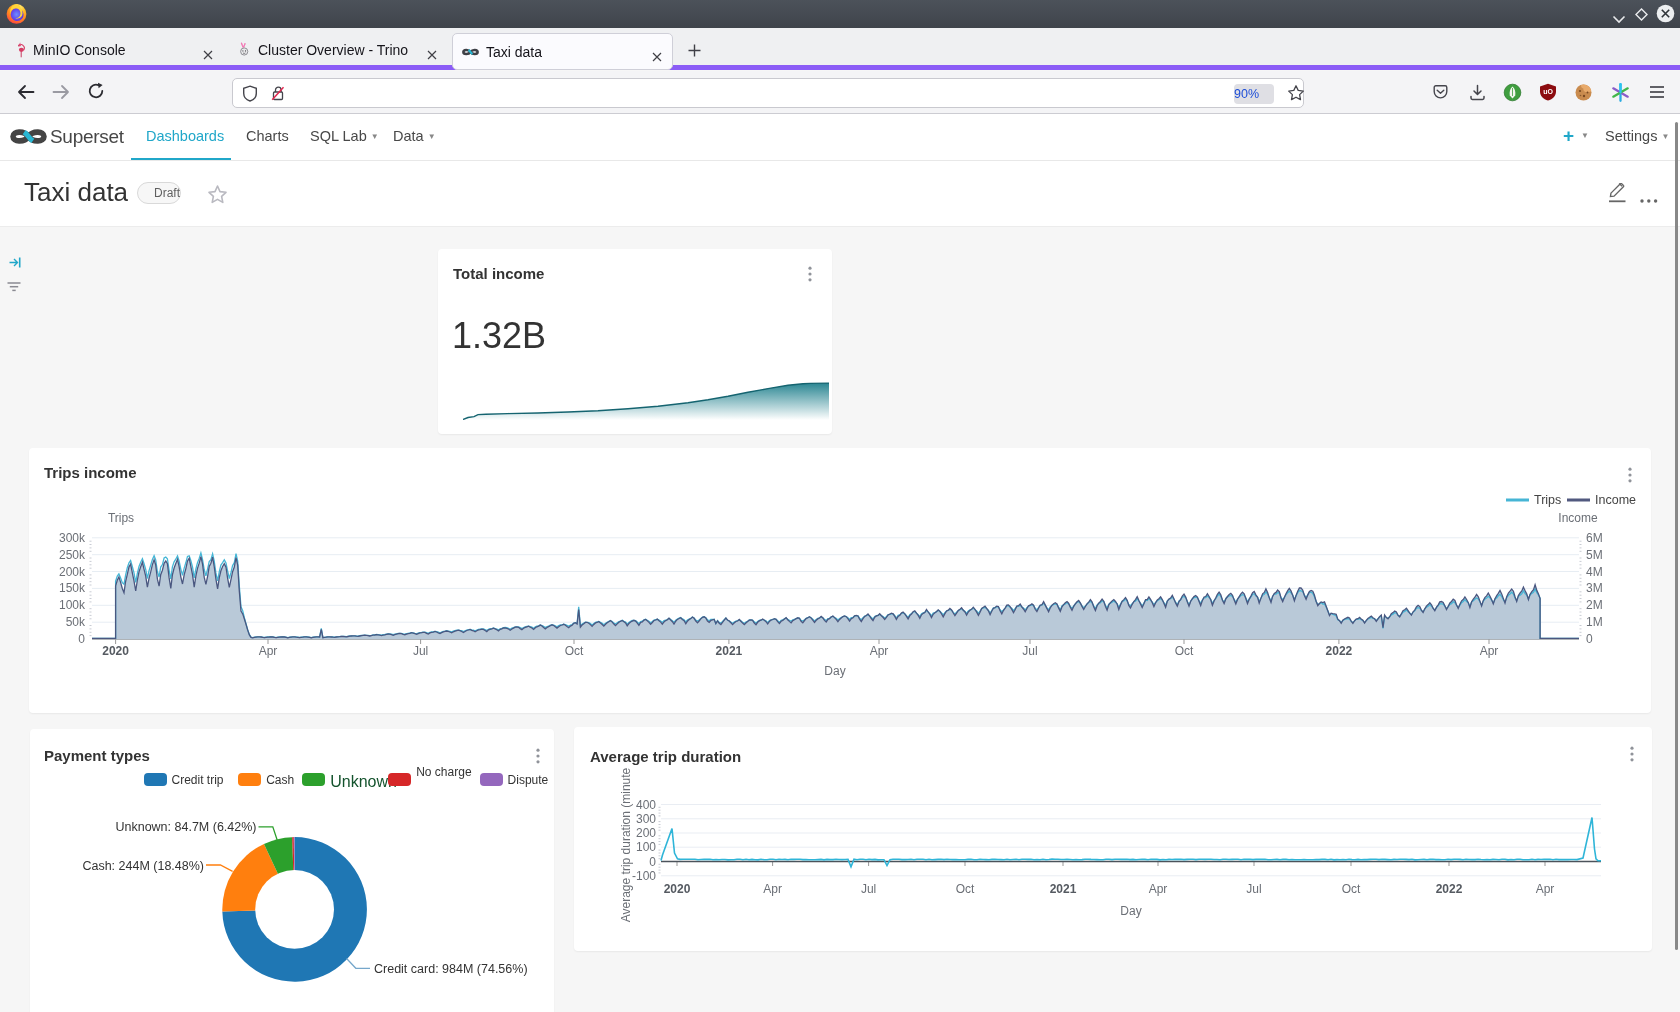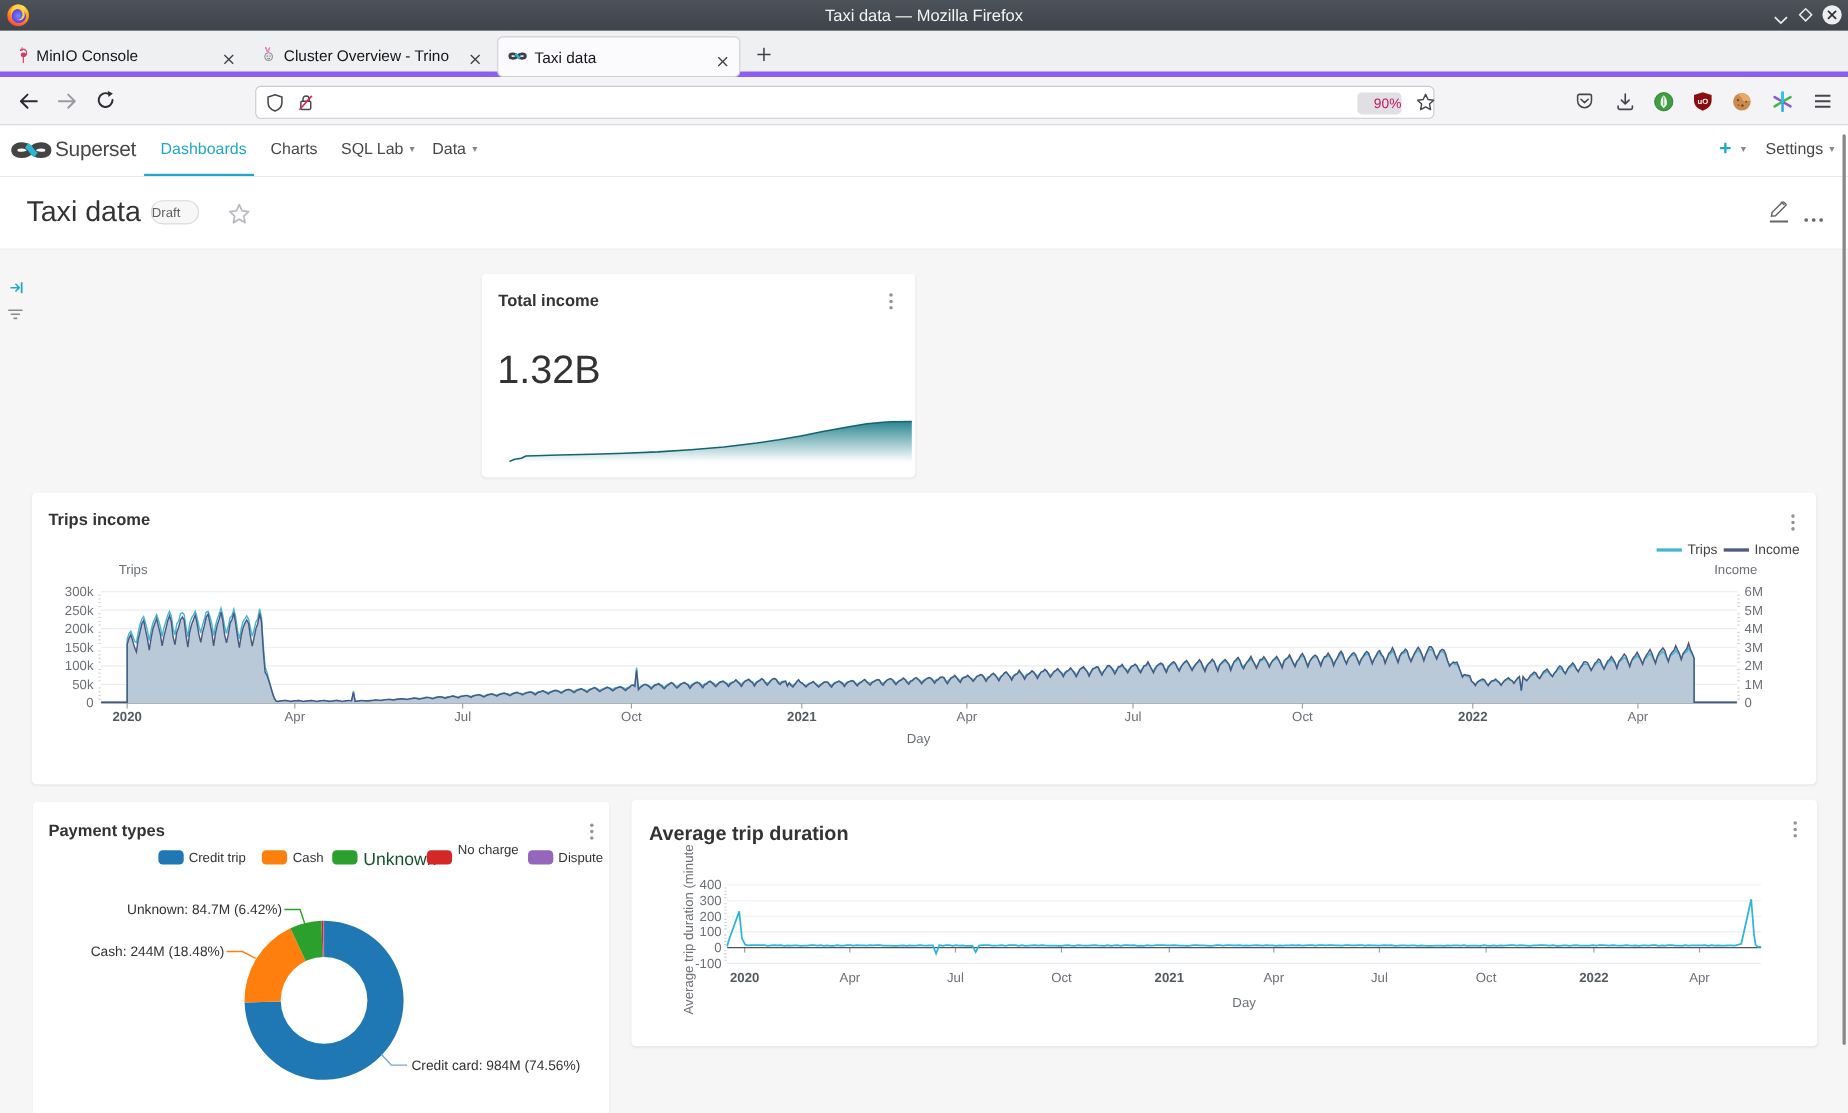--- a/index.html
+++ b/index.html
@@ -19,21 +19,20 @@
             </radialGradient>
 <radialGradient id="fxb" cx="0.45" cy="0.5" r="0.55">
 <stop offset="0" stop-color="#6e8cff"></stop>
               <stop offset="1" stop-color="#5d2ee0"></stop>
             </radialGradient>
           </defs>
 <circle cx="12" cy="12.5" r="10.3" fill="url(#fxa)"></circle>
 <path d="M12.6 6.2 C9 6.2 6 9.2 6 13 C6 16.8 9 19.8 12.8 19.8 C16.4 19.8 19.3 17 19.3 13.4 C19.3 9.4 16.3 6.2 12.6 6.2 Z" fill="url(#fxb)"></path>
 <path d="M12.4 2.3 C9.2 2.3 7.2 4.2 6.2 6.4 C5.2 8.6 5.2 11 5.8 12.8 C5.4 10.4 6.6 8 8.7 7 C11.2 5.8 13.6 6.6 15 8.4 C16.4 10.2 16.6 12.6 15.4 14.5 C14.4 16.1 12.6 16.9 10.9 16.6 C12.8 17.7 15.4 17.2 16.9 15.5 C18.6 13.6 18.8 10.6 17.5 8 C16.2 5.2 14.8 2.3 12.4 2.3 Z" fill="#ffd43b"></path>
 </svg></div>
-  <div class="abs" style="left:0;top:6px;width:1680px;text-align:center;font-size:15px;color:#f4f5f6">Taxi data — Mozilla Firefox</div>
   <div class="abs" style="left:1612px;top:10px"><svg width="14" height="9" viewBox="0 0 14 9">
 <path d="M1.5 1.5 L7 7 L12.5 1.5" fill="none" stroke="#e9eaec" stroke-width="1.6"></path>
 </svg></div>
   <div class="abs" style="left:1635px;top:7px"><svg width="13" height="13" viewBox="0 0 13 13">
 <rect x="2.6" y="2.6" width="7.8" height="7.8" fill="none" stroke="#e9eaec" stroke-width="1.4" transform="rotate(45 6.5 6.5)"></rect>
 </svg></div>
   <div class="abs" style="left:1656px;top:4px"><svg width="19" height="19" viewBox="0 0 19 19">
 <circle cx="9.5" cy="9.5" r="8.8" fill="#eceef0"></circle>
 <path d="M5.8 5.8 L13.2 13.2 M13.2 5.8 L5.8 13.2" stroke="#2e3338" stroke-width="1.6"></path>
 </svg></div>
@@ -92,21 +91,21 @@
 </svg></div>
   <div class="abs" style="left:232px;top:7px;width:1072px;height:30px;background:#fff;border:1px solid #c9c9cf;border-radius:5px">
     <div class="abs" style="left:9px;top:6px"><svg width="16" height="17" viewBox="0 0 16 17">
 <path d="M8 1.2 L14.3 3.3 V8.2 C14.3 12.2 11.7 14.8 8 16 C4.3 14.8 1.7 12.2 1.7 8.2 V3.3 Z" fill="none" stroke="#45454c" stroke-width="1.4"></path>
 </svg></div>
     <div class="abs" style="left:37px;top:6px"><svg width="17" height="17" viewBox="0 0 17 17">
 <rect x="3.5" y="7" width="9" height="7.5" rx="1" fill="none" stroke="#45454c" stroke-width="1.3"></rect>
 <path d="M5.5 7 V5 a2.8 2.8 0 0 1 5.6 0 V7" fill="none" stroke="#45454c" stroke-width="1.3"></path>
 <line x1="2.2" y1="14.8" x2="13.5" y2="2.2" stroke="#e22850" stroke-width="1.5"></line>
 </svg></div>
-    <div class="abs" style="left:1001px;top:5px;width:40px;height:20px;background:#dfdfe4;border-radius:4px;text-align:right;font-size:12.5px;color:#be185d;line-height:20px">90%</div>
+    <div class="abs" style="left:1001px;top:5px;width:40px;height:20px;background:#dfdfe4;border-radius:4px;text-align:left;font-size:12.5px;color:#1d4ed8;line-height:20px">90%</div>
     <div class="abs" style="left:1054px;top:5px"><svg width="18" height="18" viewBox="0 0 18 18">
 <path d="M9 1.8 L11.2 6.4 L16.3 7.1 L12.6 10.6 L13.5 15.6 L9 13.2 L4.5 15.6 L5.4 10.6 L1.7 7.1 L6.8 6.4 Z" fill="none" stroke="#45454c" stroke-width="1.3" stroke-linejoin="round"></path>
 </svg></div>
   </div>
   <div class="abs" style="left:1432px;top:13px"><svg width="17" height="17" viewBox="0 0 17 17">
 <path d="M2.2 3.4 a1.6 1.6 0 0 1 1.6-1.6 h9.4 a1.6 1.6 0 0 1 1.6 1.6 v4.2 a6.3 6.3 0 0 1-12.6 0 Z" fill="none" stroke="#45454c" stroke-width="1.4"></path>
 <path d="M5.2 6.2 L8.5 9.3 L11.8 6.2" fill="none" stroke="#45454c" stroke-width="1.4" stroke-linecap="round" stroke-linejoin="round"></path>
 </svg></div>
   <div class="abs" style="left:1469px;top:13px"><svg width="17" height="17" viewBox="0 0 17 17">
 <path d="M8.5 1.5 V10 M5 7 l3.5 3.5 L12 7" fill="none" stroke="#45454c" stroke-width="1.5" stroke-linecap="round" stroke-linejoin="round"></path>
@@ -154,21 +153,21 @@
   <div class="abs" style="left:310px;top:14px;font-size:14.5px;color:#484848">SQL Lab <span style="font-size:8px;color:#888;position:relative;top:-2px">▼</span></div>
   <div class="abs" style="left:393px;top:14px;font-size:14.5px;color:#484848">Data <span style="font-size:8px;color:#888;position:relative;top:-2px">▼</span></div>
   <div class="abs" style="left:131px;top:44px;width:100px;height:2px;background:#20a7c9"></div>
   <div class="abs" style="left:1563px;top:11px;font-size:19px;font-weight:bold;color:#20a7c9">+</div>
   <div class="abs" style="left:1581px;top:17px;font-size:8px;color:#888">▼</div>
   <div class="abs" style="left:1605px;top:14px;font-size:14.5px;color:#484848">Settings <span style="font-size:8px;color:#888;position:relative;top:-2px">▼</span></div>
 </div>
 
 <div class="abs" style="left:0;top:161px;width:1680px;height:66px;background:#fff;border-bottom:1px solid #ececec">
   <div class="abs" style="left:24px;top:16px;font-size:26px;color:#333">Taxi data</div>
-  <div class="abs" style="left:137px;top:21px;width:44px;height:22px;border:1px solid #d9d9d9;background:#f7f7f7;border-radius:11px;text-align:left;font-size:12px;color:#5f5f5f;line-height:21px">Draft</div>
+  <div class="abs" style="left:137px;top:21px;width:44px;height:22px;border:1px solid #d9d9d9;background:#f7f7f7;border-radius:11px;text-align:right;font-size:12px;color:#5f5f5f;line-height:21px">Draft</div>
   <div class="abs" style="left:207px;top:23px"><svg width="21" height="21" viewBox="0 0 21 21">
 <path d="M10.5 2 L13 7.6 L19 8.3 L14.6 12.4 L15.8 18.4 L10.5 15.4 L5.2 18.4 L6.4 12.4 L2 8.3 L8 7.6 Z" fill="none" stroke="#b9b9c0" stroke-width="1.6" stroke-linejoin="round"></path>
 </svg></div>
   <div class="abs" style="left:1608px;top:22px"><svg width="20" height="20" viewBox="0 0 20 20">
 <path d="M2.2 14.6 L12.6 4.2 a1.1 1.1 0 0 1 1.6 0 L16 6 a1.1 1.1 0 0 1 0 1.6 L5.6 18 L1.6 18.4 Z" fill="none" stroke="#666" stroke-width="1.5" transform="translate(1,-3) scale(0.9)"></path>
 <path d="M11.3 3.8 L14.6 7.1" stroke="#666" stroke-width="1.5" transform="translate(1,-3) scale(0.9)"></path>
 <line x1="1" y1="18.3" x2="17.5" y2="18.3" stroke="#666" stroke-width="1.8"></line>
 </svg></div>
   <div class="abs" style="left:1639px;top:29px"><svg width="20" height="6" viewBox="0 0 20 6">
 <circle cx="3" cy="3" r="1.7" fill="#666"></circle>
@@ -346,21 +345,21 @@
 <polyline points="228.5,97.8 242.8,97.8 247.5,112" fill="none" stroke="#2ca02c" stroke-width="1.3"></polyline>
 <text x="226.5" y="102" text-anchor="end" font-size="12.5" fill="#333">Unknown: 84.7M (6.42%)</text>
 <polyline points="176,136 190.4,136 202.6,142.3" fill="none" stroke="#ff7f0e" stroke-width="1.3"></polyline>
 <text x="174" y="140.5" text-anchor="end" font-size="12.5" fill="#333">Cash: 244M (18.48%)</text>
 <polyline points="316.6,229.5 325.8,239.3 340,239.3" fill="none" stroke="#76a7cb" stroke-width="1.3"></polyline>
 <text x="344" y="244" font-size="12.5" fill="#333">Credit card: 984M (74.56%)</text>
 </svg></div>
 </div>
 
 <div class="abs" style="left:574px;top:727px;width:1078px;height:224px;background:#fff;border-radius:4px;box-shadow:0 1px 2px rgba(0,0,0,0.06);overflow:hidden">
-  <div class="abs" style="left:16px;top:21px;font-size:18px;font-weight:bold;color:#333">Average trip duration</div>
+  <div class="abs" style="left:16px;top:21px;font-size:15px;font-weight:bold;color:#333">Average trip duration</div>
   <div style="position:absolute;left:1056px;top:19px;width:4px;height:16px"><svg width="4" height="16">
           <circle cx="2" cy="2.2" r="1.6" fill="#90939a"></circle>
           <circle cx="2" cy="8" r="1.6" fill="#90939a"></circle>
           <circle cx="2" cy="13.8" r="1.6" fill="#90939a"></circle>
         </svg></div>
   <div class="abs" style="left:0;top:0"><svg width="1078" height="224" font-family="Liberation Sans, sans-serif">
 <line x1="87.0" y1="77.5" x2="1027.0" y2="77.5" stroke="#e9edf3" stroke-width="1"></line>
           <line x1="87.0" y1="91.8" x2="1027.0" y2="91.8" stroke="#e9edf3" stroke-width="1"></line>
           <line x1="87.0" y1="106.0" x2="1027.0" y2="106.0" stroke="#e9edf3" stroke-width="1"></line>
           <line x1="87.0" y1="120.2" x2="1027.0" y2="120.2" stroke="#e9edf3" stroke-width="1"></line>

